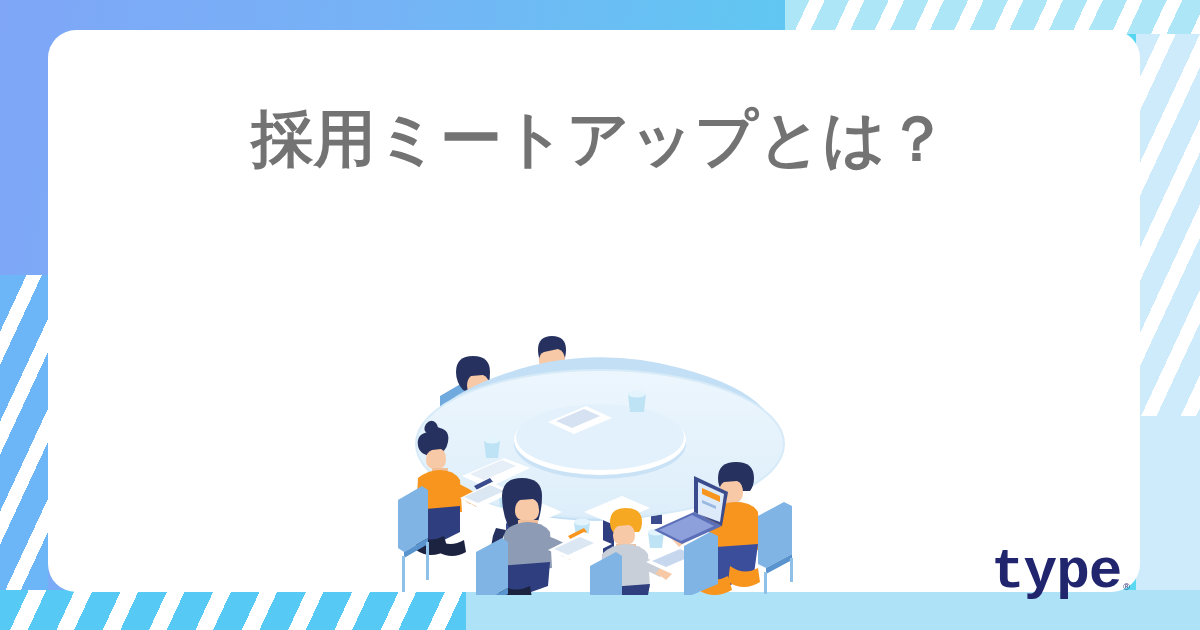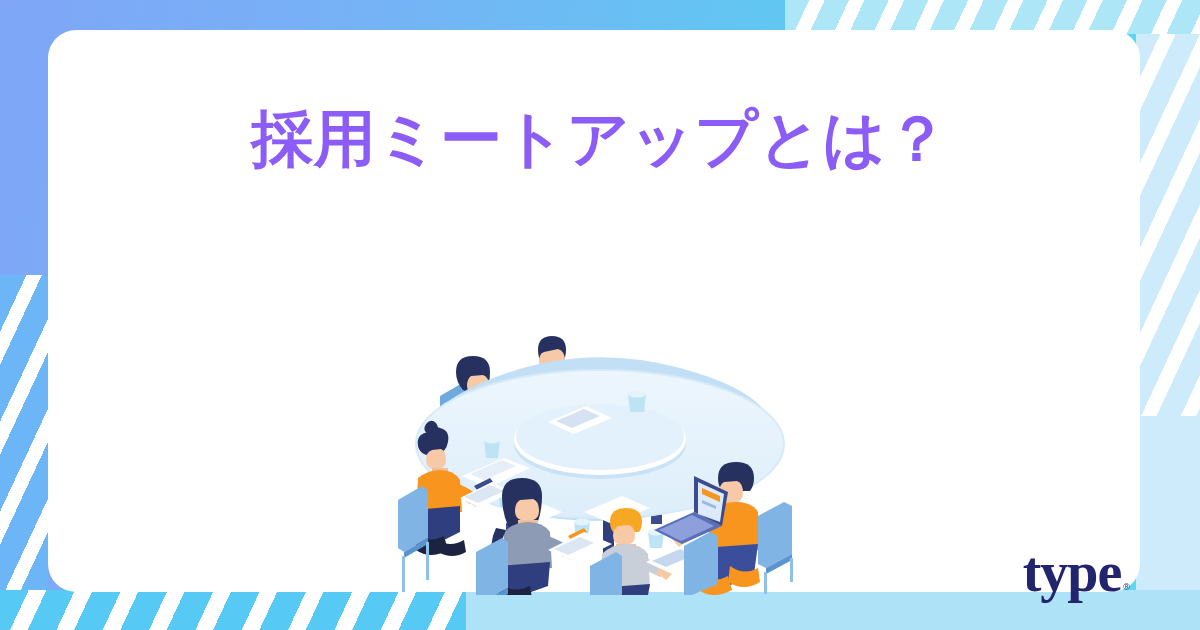--- a/index.html
+++ b/index.html
@@ -58,39 +58,39 @@
     background:#ffffff;
     border-radius:28px;
     z-index:4;
   }
 
   
   .title{
     position:absolute;
     left:0;right:0;top:96px;
     text-align:center;
-    color:#8b5cf6;
+    color:#737373;
     font-weight:bold;
     font-size:62px;
     line-height:1.38;
     letter-spacing:0.5px;
     z-index:6;
     -webkit-font-smoothing:antialiased;
   }
   .title .line{display:block;white-space:nowrap;}
 
   
   .logo{
     position:absolute;
     right:70px;bottom:34px;
     z-index:7;
     display:flex;align-items:flex-end;
   }
   .logo-text{
-    font-family:Liberation Serif, serif;
+    font-family:Liberation Mono, monospace;
     font-weight:bold;
     font-size:56px;
     line-height:0.82;
     color:#21256E;
     letter-spacing:-1px;
   }
   .logo-reg{
     font-family:"Liberation Sans",sans-serif;
     font-size:9px;
     color:#21256E;

